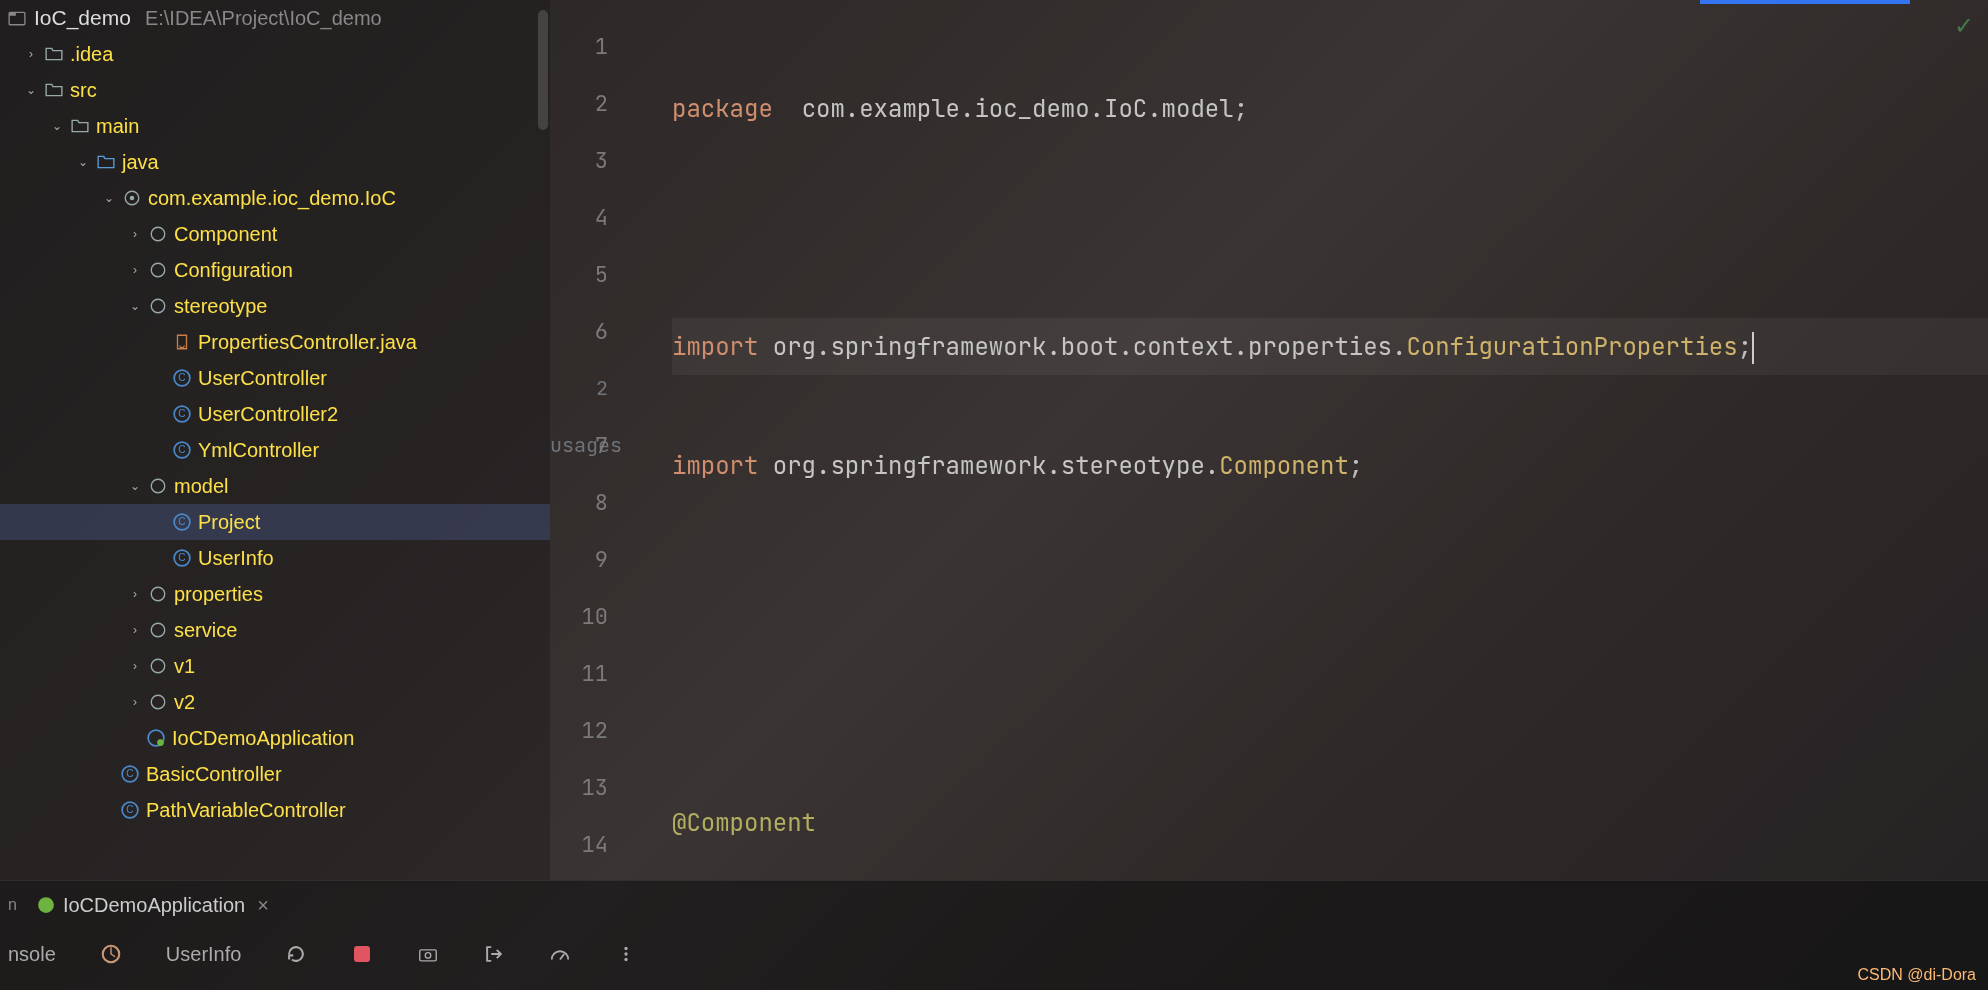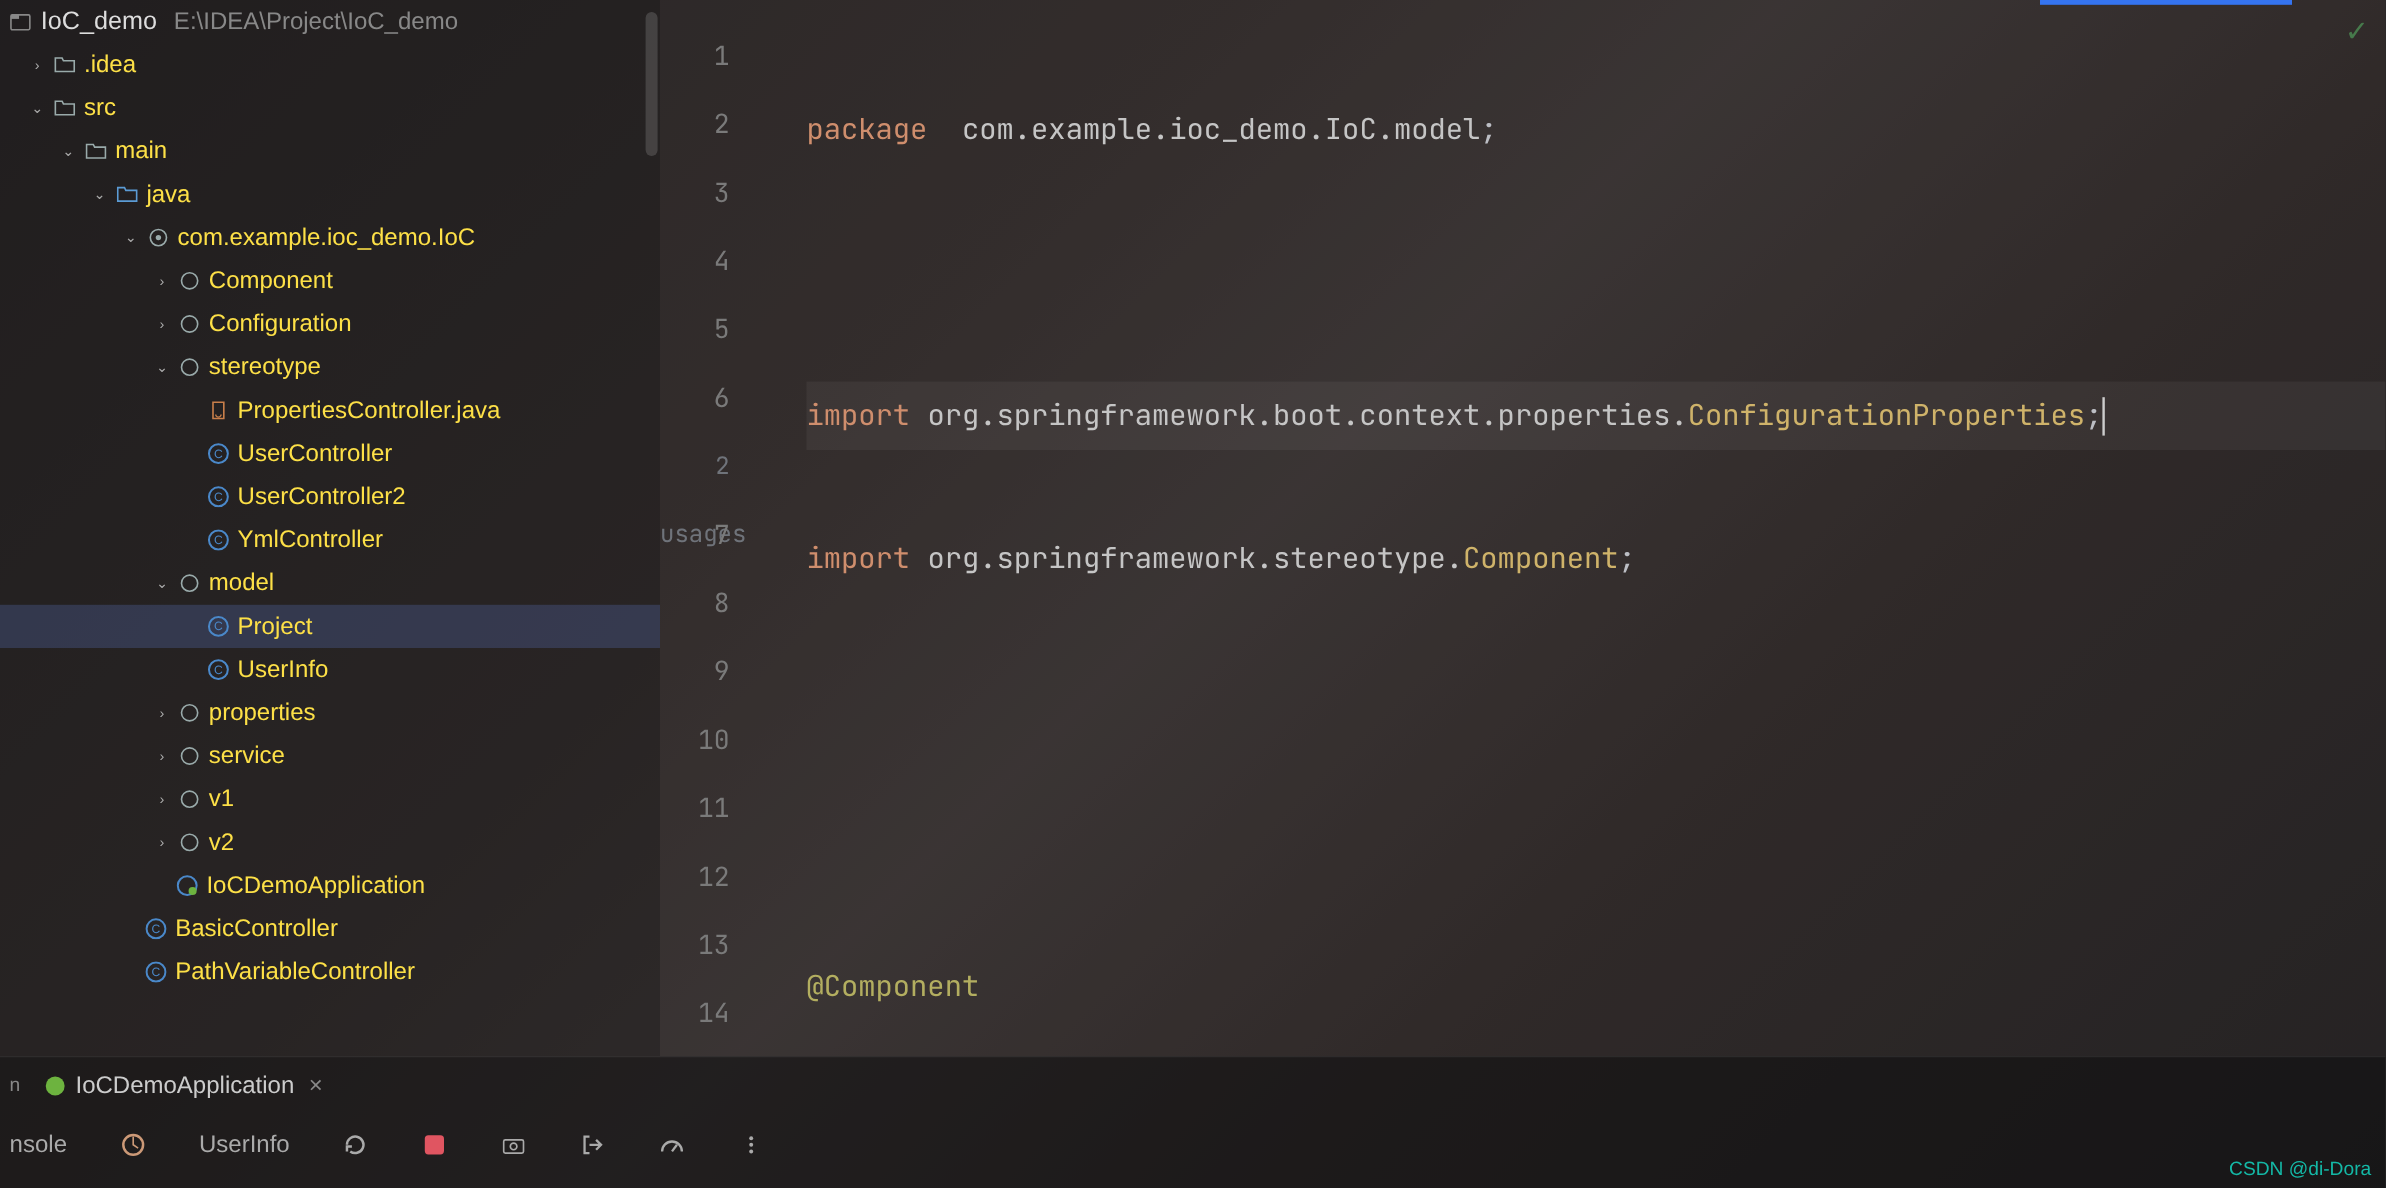--- a/index.html
+++ b/index.html
@@ -35,21 +35,21 @@
 .caret { display:inline-block; width:2px; height:32px; background:#ccc; vertical-align:middle; }
 .ok-check { position:absolute; top:12px; right:14px; color:#5fad65; font-size:24px; }
 .bottom { height:110px; background:rgba(15,15,17,0.7); border-top:1px solid rgba(255,255,255,0.08); display:flex; flex-direction:column; }
 .run-tabs { display:flex; align-items:center; height:48px; padding-left:8px; gap:10px; }
 .run-tab { display:flex; align-items:center; gap:8px; padding:6px 10px; color:#ccc; font-size:20px; }
 .run-tab .dot { width:18px; height:18px; }
 .close-x { color:#888; margin-left:4px; }
 .toolbar { display:flex; align-items:center; height:50px; padding-left:8px; gap:44px; color:#aaa; font-size:20px; }
 .toolbar .ico { width:22px; height:22px; display:inline-flex; align-items:center; justify-content:center; }
 .stop-sq { width:16px; height:16px; background:#e05561; border-radius:3px; }
-.watermark { position:absolute; right:12px; bottom:6px; color:#14b8a6; font-size:16px; z-index:3;text-align:center; }
+.watermark { position:absolute; right:12px; bottom:6px; color:#fdba74; font-size:16px; z-index:3;text-align:center; }
 .scrollbar-track { position:absolute; right:2px; top:10px; bottom:10px; width:10px; }
 .scrollbar-thumb { position:absolute; right:0; top:0; width:10px; height:120px; background:rgba(255,255,255,0.15); border-radius:5px; }
 </style>
 </head>
 <body>
 
 <div class="bg-overlay"></div>
 <div class="ide">
   <div class="ok-check">✓</div>
   <div class="main-area">

